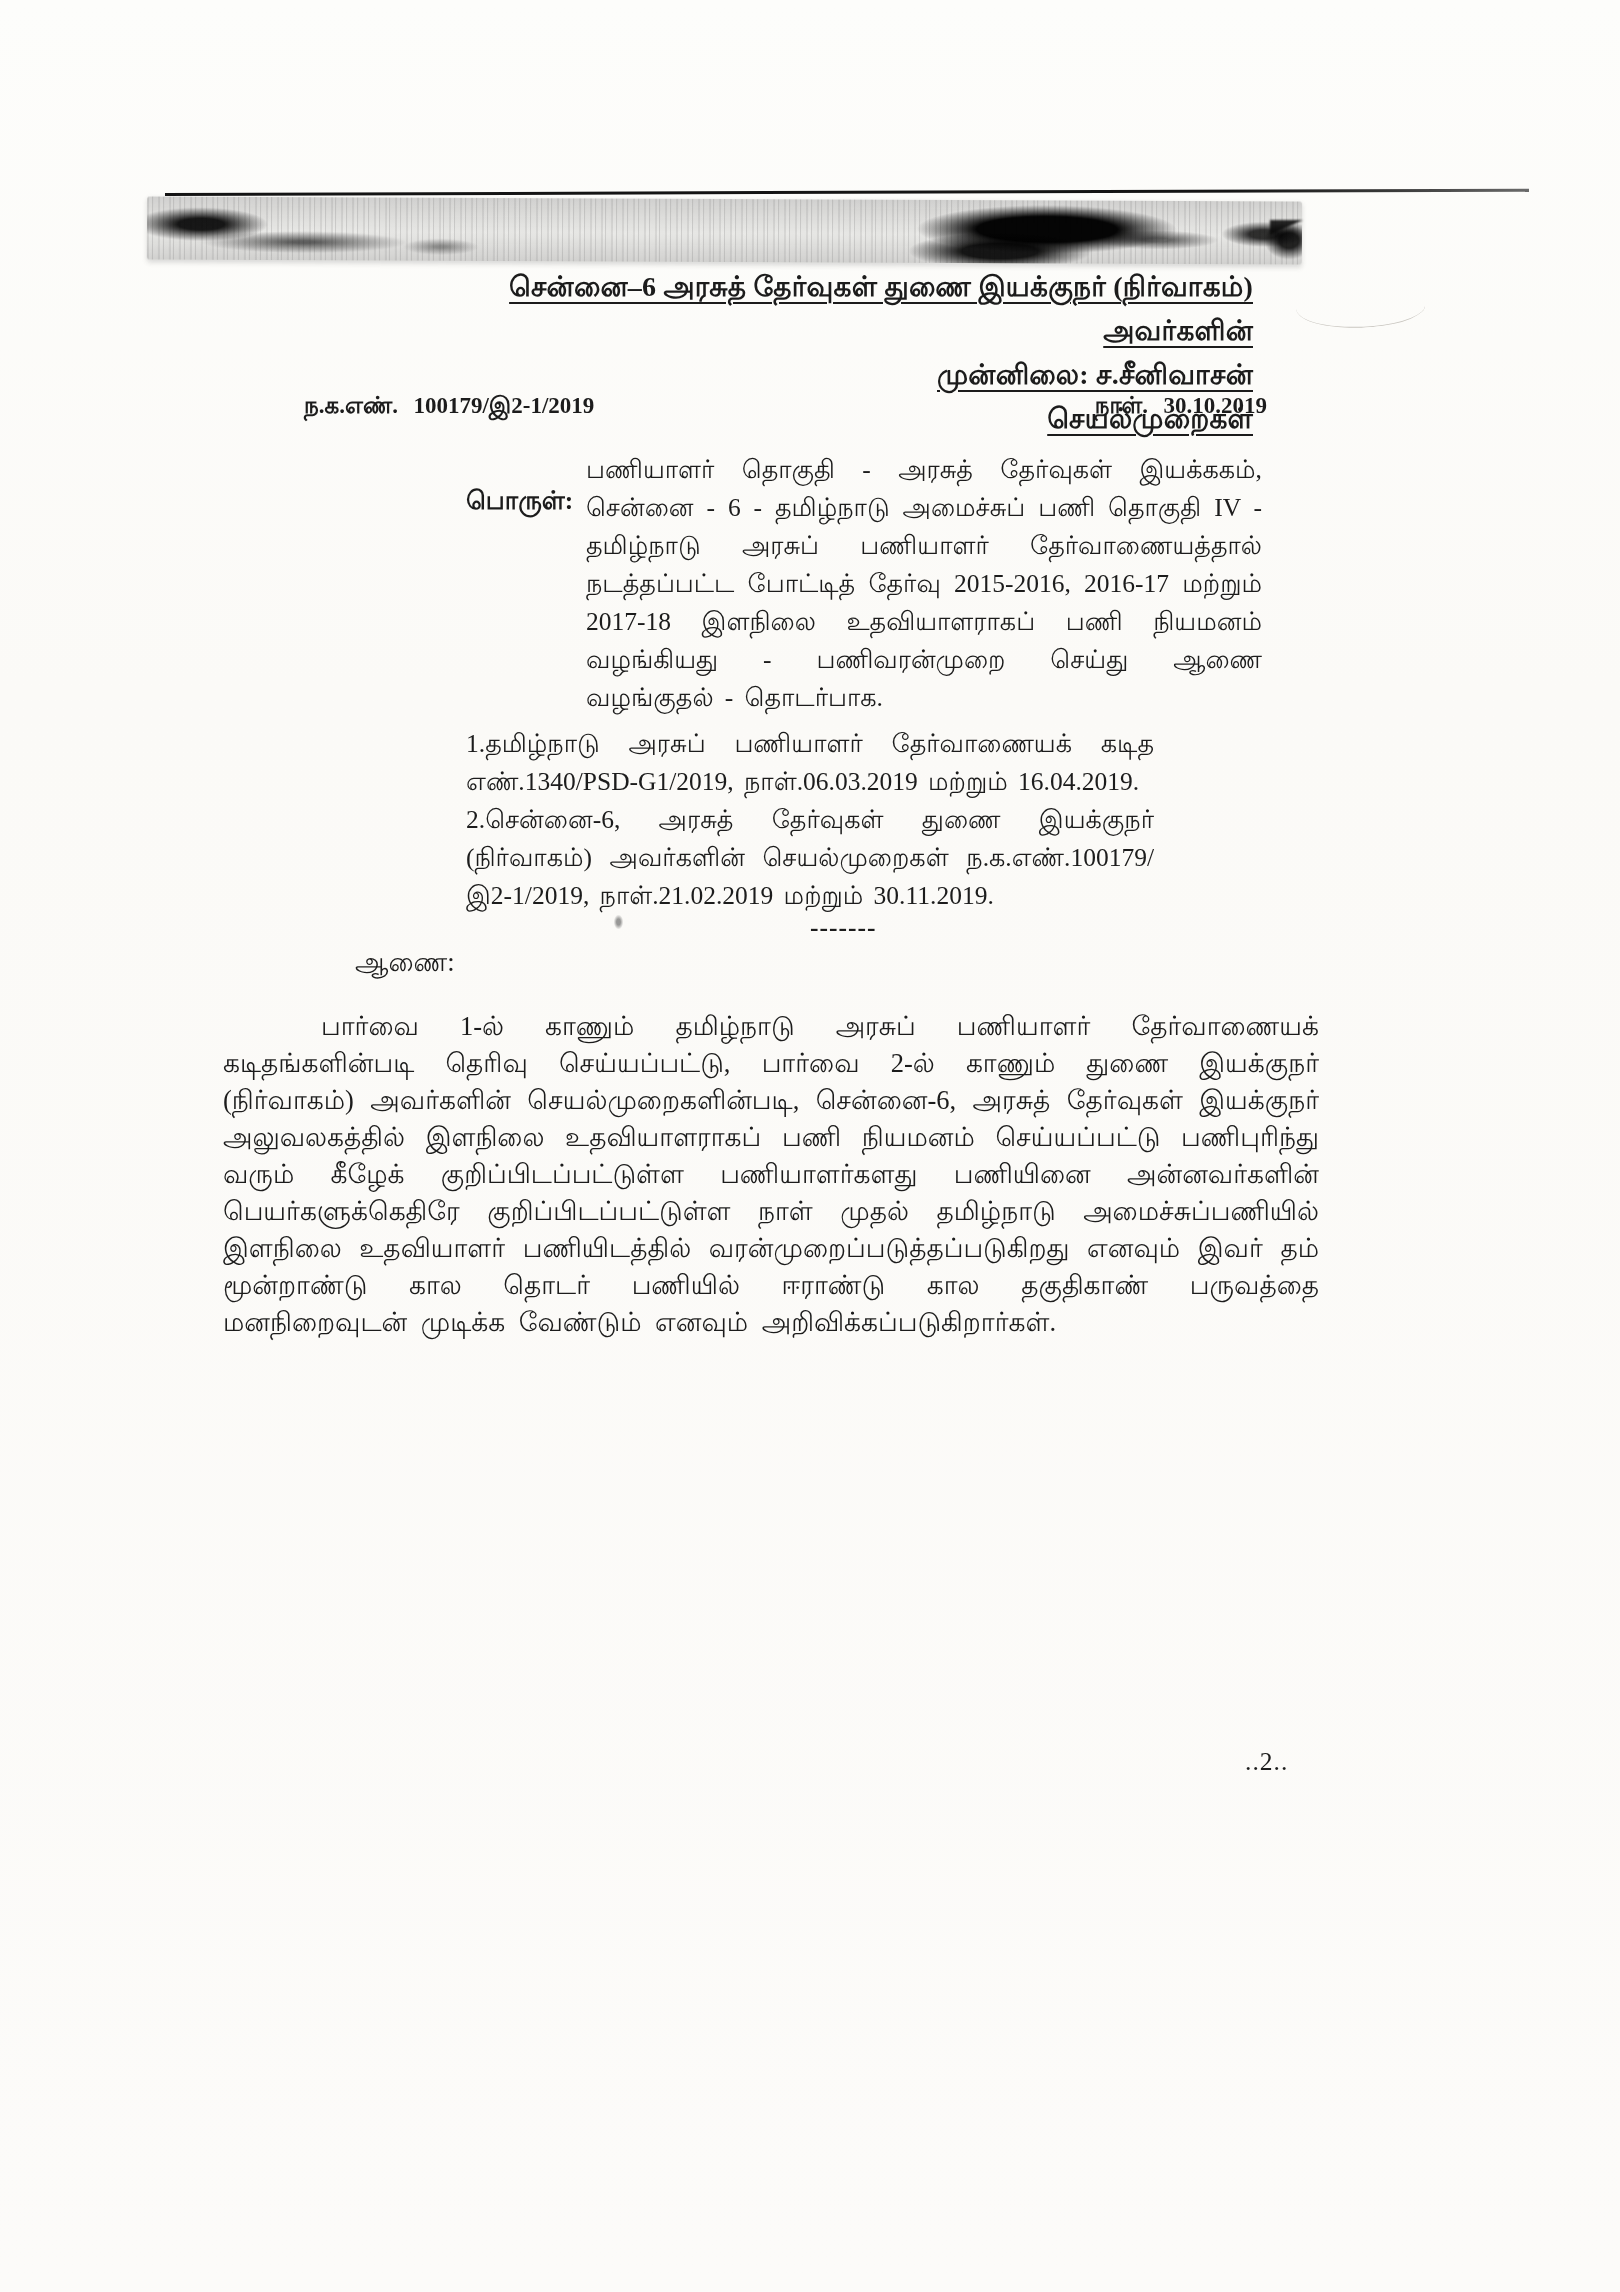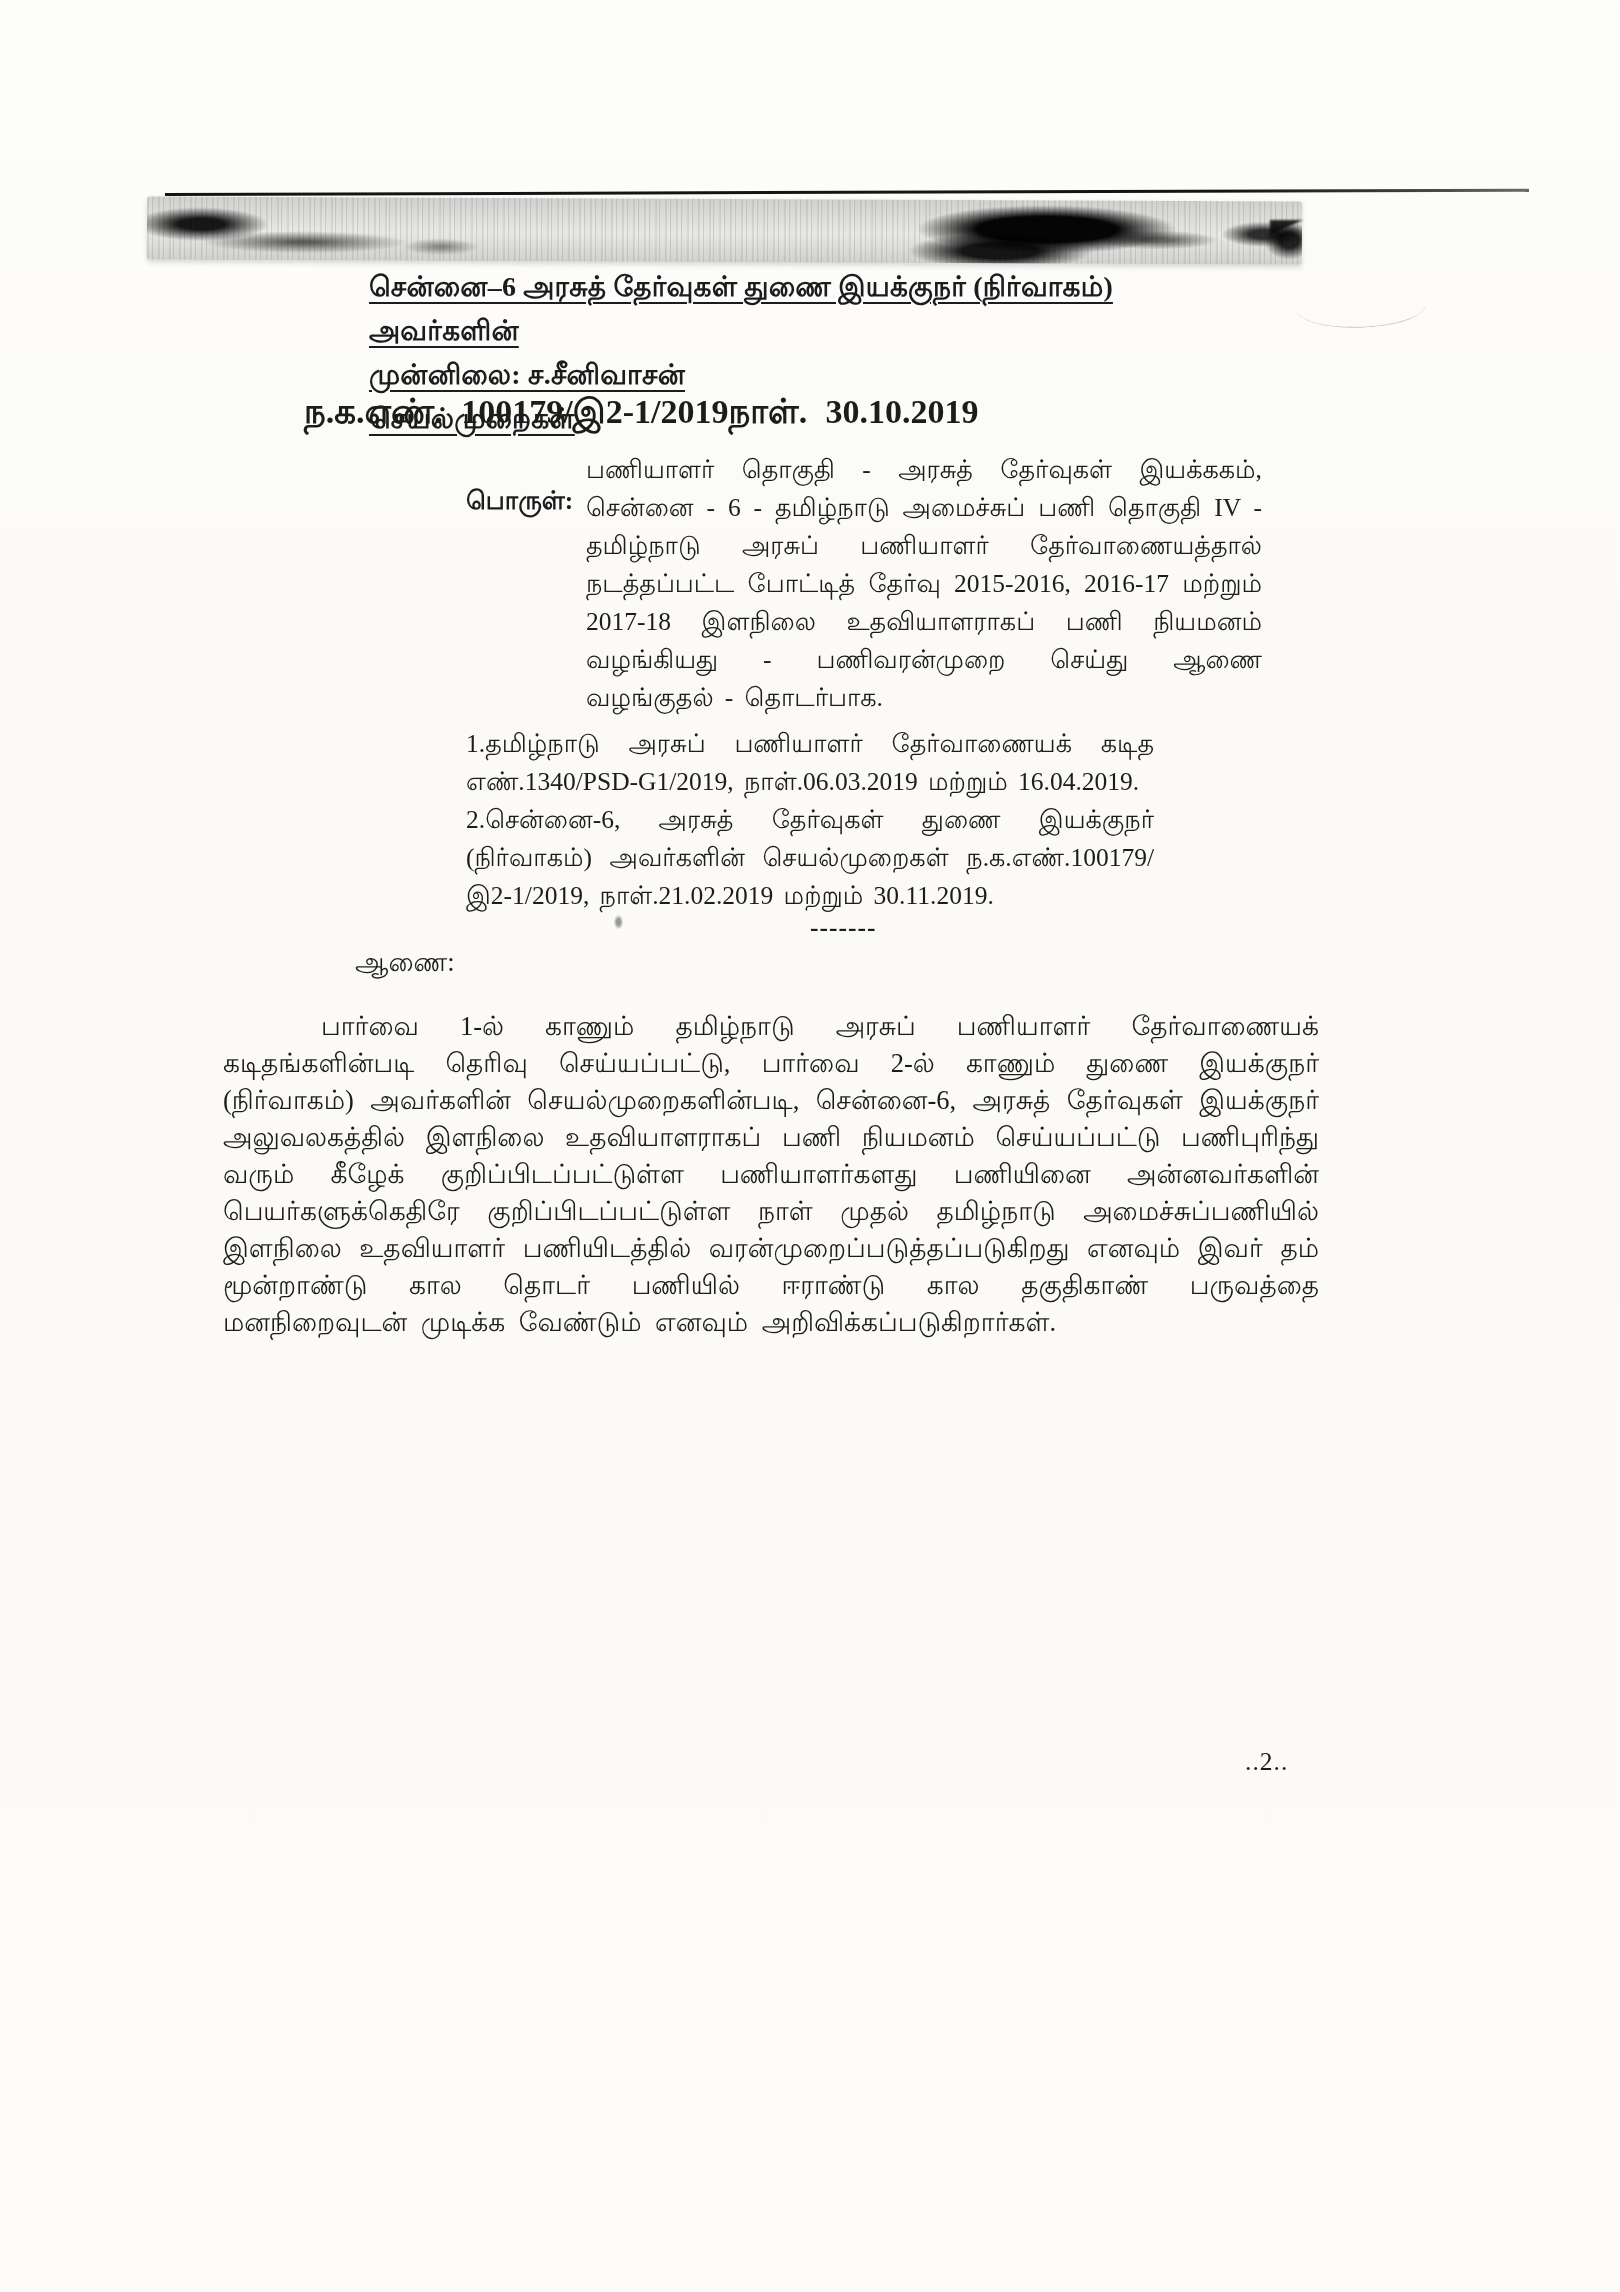--- a/index.html
+++ b/index.html
@@ -51,32 +51,32 @@
     border-radius:0 0 45% 65%;
     transform:rotate(-5deg);
   }
   .scan-mark-small{
     position:absolute;left:614px;top:915px;width:8.8px;height:13.7px;
     background:radial-gradient(ellipse at center, rgba(70,70,70,0.55) 30%, transparent 75%);
   }
   
   .doc-header{
     position:absolute;left:369px;top:265px;width:884px;
-    text-align:left;font-weight:bold;font-size:28px;line-height:44px;
+    text-align:right;font-weight:bold;font-size:28px;line-height:44px;
     letter-spacing:0.2px;
   }
   .doc-header .u{
     text-decoration:underline;
     text-decoration-thickness:2px;
     text-underline-offset:5.9px;
   }
   .ref-row{
     position:absolute;left:304px;top:393px;width:963px;
-    display:flex;
-    font-weight:bold;font-size:34px;
+    display:flex;justify-content:space-between;
+    font-weight:bold;font-size:23px;
   }
   .ref-cell span{margin-right:9.8px;}
   .ref-cell span:last-child{margin-right:0;}
   .labelled-block{
     position:absolute;display:flex;
     font-size:25.5px;line-height:38px;
   }
   .labelled-block .blk-label{
     width:120px;flex:0 0 auto;font-weight:bold;margin-top:31px;
   }

